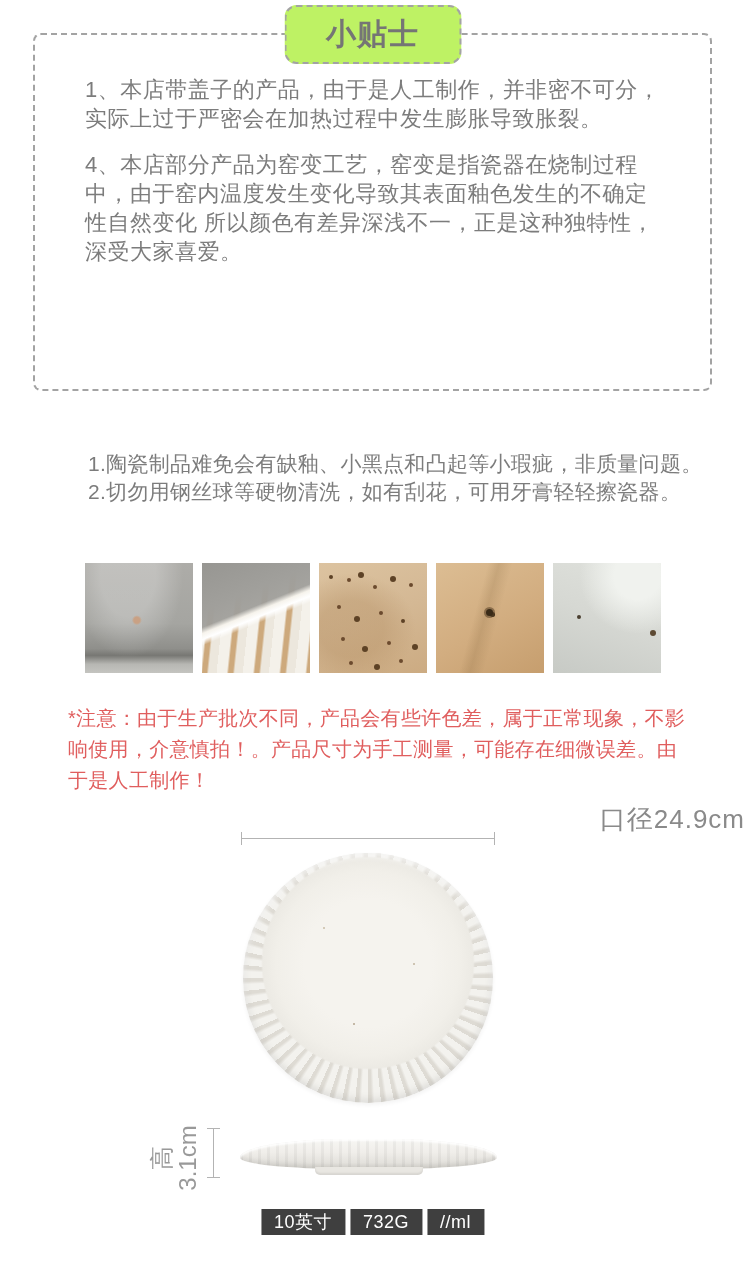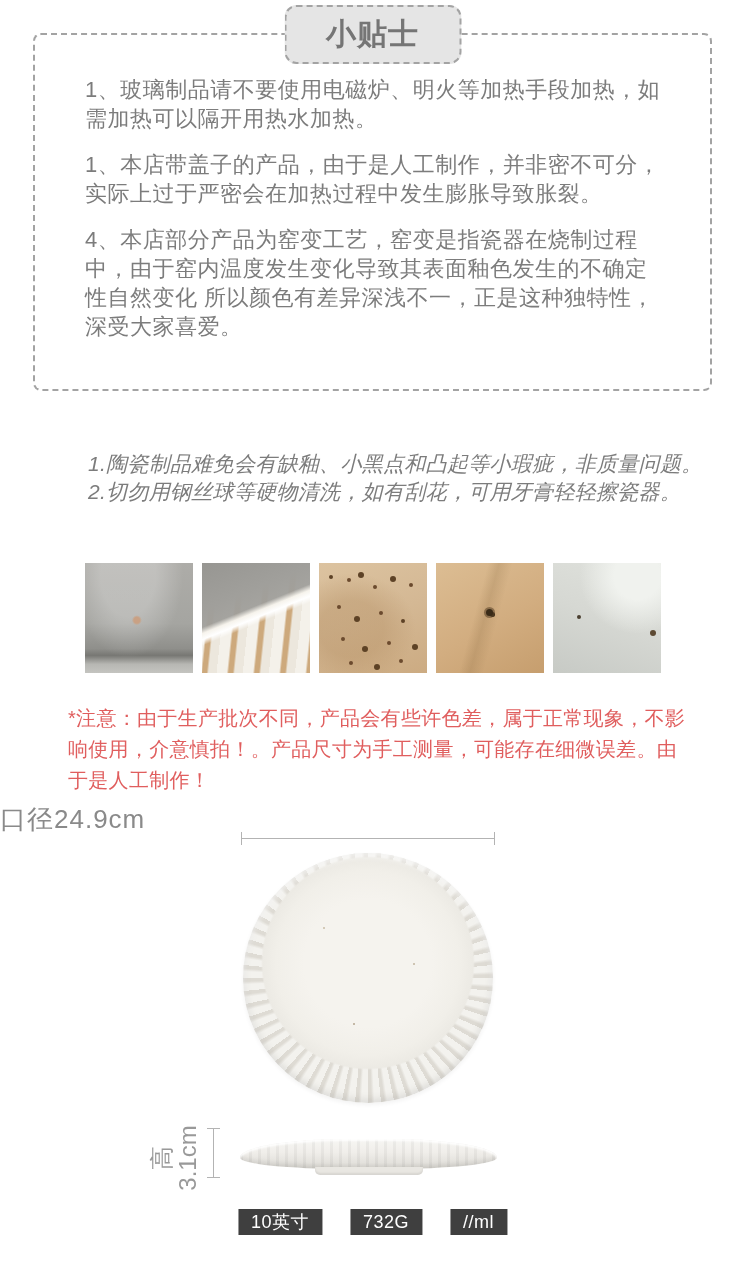--- a/index.html
+++ b/index.html
@@ -14,28 +14,28 @@
     position:absolute; left:33px; top:33px; width:679px; height:358px;
     border:2px dashed #a3a3a3; border-radius:8px;
     padding:40px 46px 0 50px;
   }
   .tips-box p{
     font-size:22px; line-height:29px; color:#7c7c7c; margin-bottom:17px;
     letter-spacing:0.5px;
   }
   .tips-title{
     position:absolute; left:50%; top:5px; transform:translateX(-50%);
-    background:#e5e5e5; border:2px dashed #a3a3a3; border-radius:12px;
+    background:#bef264; border:2px dashed #a3a3a3; border-radius:12px;
     padding:7px 40px; z-index:2;
     font-size:30px; font-weight:700; color:#757575; letter-spacing:1px;
     white-space:nowrap;
   }
 
   
-  .care-notes{ position:absolute; left:88px; top:450px;font-style:italic; }
+  .care-notes{ position:absolute; left:88px; top:450px; }
   .care-notes p{ font-size:21px; line-height:28px; color:#7c7c7c; letter-spacing:0.3px; }
 
   
   .photo-strip{ position:absolute; left:85px; top:563px; display:flex; gap:9px; }
   .photo{ width:108px; height:110px; position:relative; overflow:hidden; }
   .photo-1{
     background:
       radial-gradient(circle at 48% 52%, #c9a184 0 3px, rgba(201,161,132,0) 5px),
       radial-gradient(ellipse at 40% 10%, rgba(255,255,255,0.25) 0 30%, rgba(255,255,255,0) 60%),
       linear-gradient(180deg, #adaca8 0%, #a5a5a1 55%, #8f8f8b 78%, #777773 84%, #b7b7b3 92%, #c4c4c0 100%);
@@ -80,21 +80,21 @@
   }
 
   
   .notice{
     position:absolute; left:68px; top:703px; width:618px;
     font-size:20px; line-height:31px; color:#e05e5e; letter-spacing:0.3px;
   }
 
   
   .dia-label{
-    position:absolute; left:0; top:802px; width:745px; text-align:left;
+    position:absolute; left:0; top:802px; width:745px; text-align:right;
     font-size:26px; color:#8a8a8a; letter-spacing:1px;
   }
   .h-line{ position:absolute; left:241px; top:838px; width:254px; height:1px; background:#b3b3b3; }
   .h-line::before,.h-line::after{
     content:""; position:absolute; top:-6px; width:1px; height:13px; background:#b3b3b3;
   }
   .h-line::before{ left:0; } .h-line::after{ right:0; }
 
   .plate-top{
     position:absolute; left:243px; top:853px; width:250px; height:250px; border-radius:50%;
@@ -131,36 +131,35 @@
   }
   .plate-side::after{
     content:""; position:absolute; left:50%; bottom:-6px; transform:translateX(-50%);
     width:108px; height:8px; background:#e9e7e2; border-radius:0 0 5px 5px;
     box-shadow: inset 0 -2px 2px rgba(0,0,0,0.08);
   }
 
   
   .badges{
     position:absolute; left:50%; top:1209px; transform:translateX(-50%);
-    display:flex; gap:28px;
+    display:flex; gap:5px;
   }
   .badge{
     background:#3f3f3f; color:#ffffff; font-size:18px; height:26px;
     display:flex; align-items:center; padding:0 13px; letter-spacing:0.5px;
   }
 </style>
 </head>
 <body>
 
 <div>
 
   <div class="tips-title">小贴士</div>
 
   <div class="tips-box">
-    <p>1、玻璃制品请不要使用电磁炉、明火等加热手段加热，如需加热可以隔开用热水加热。</p>
     <p>1、本店带盖子的产品，由于是人工制作，并非密不可分，实际上过于严密会在加热过程中发生膨胀导致胀裂。</p>
     <p>4、本店部分产品为窑变工艺，窑变是指瓷器在烧制过程中，由于窑内温度发生变化导致其表面釉色发生的不确定性自然变化 所以颜色有差异深浅不一，正是这种独特性，深受大家喜爱。</p>
   </div>
 
   <div class="care-notes">
     <p>1.陶瓷制品难免会有缺釉、小黑点和凸起等小瑕疵，非质量问题。</p>
     <p>2.切勿用钢丝球等硬物清洗，如有刮花，可用牙膏轻轻擦瓷器。</p>
   </div>
 
   <div class="photo-strip">

